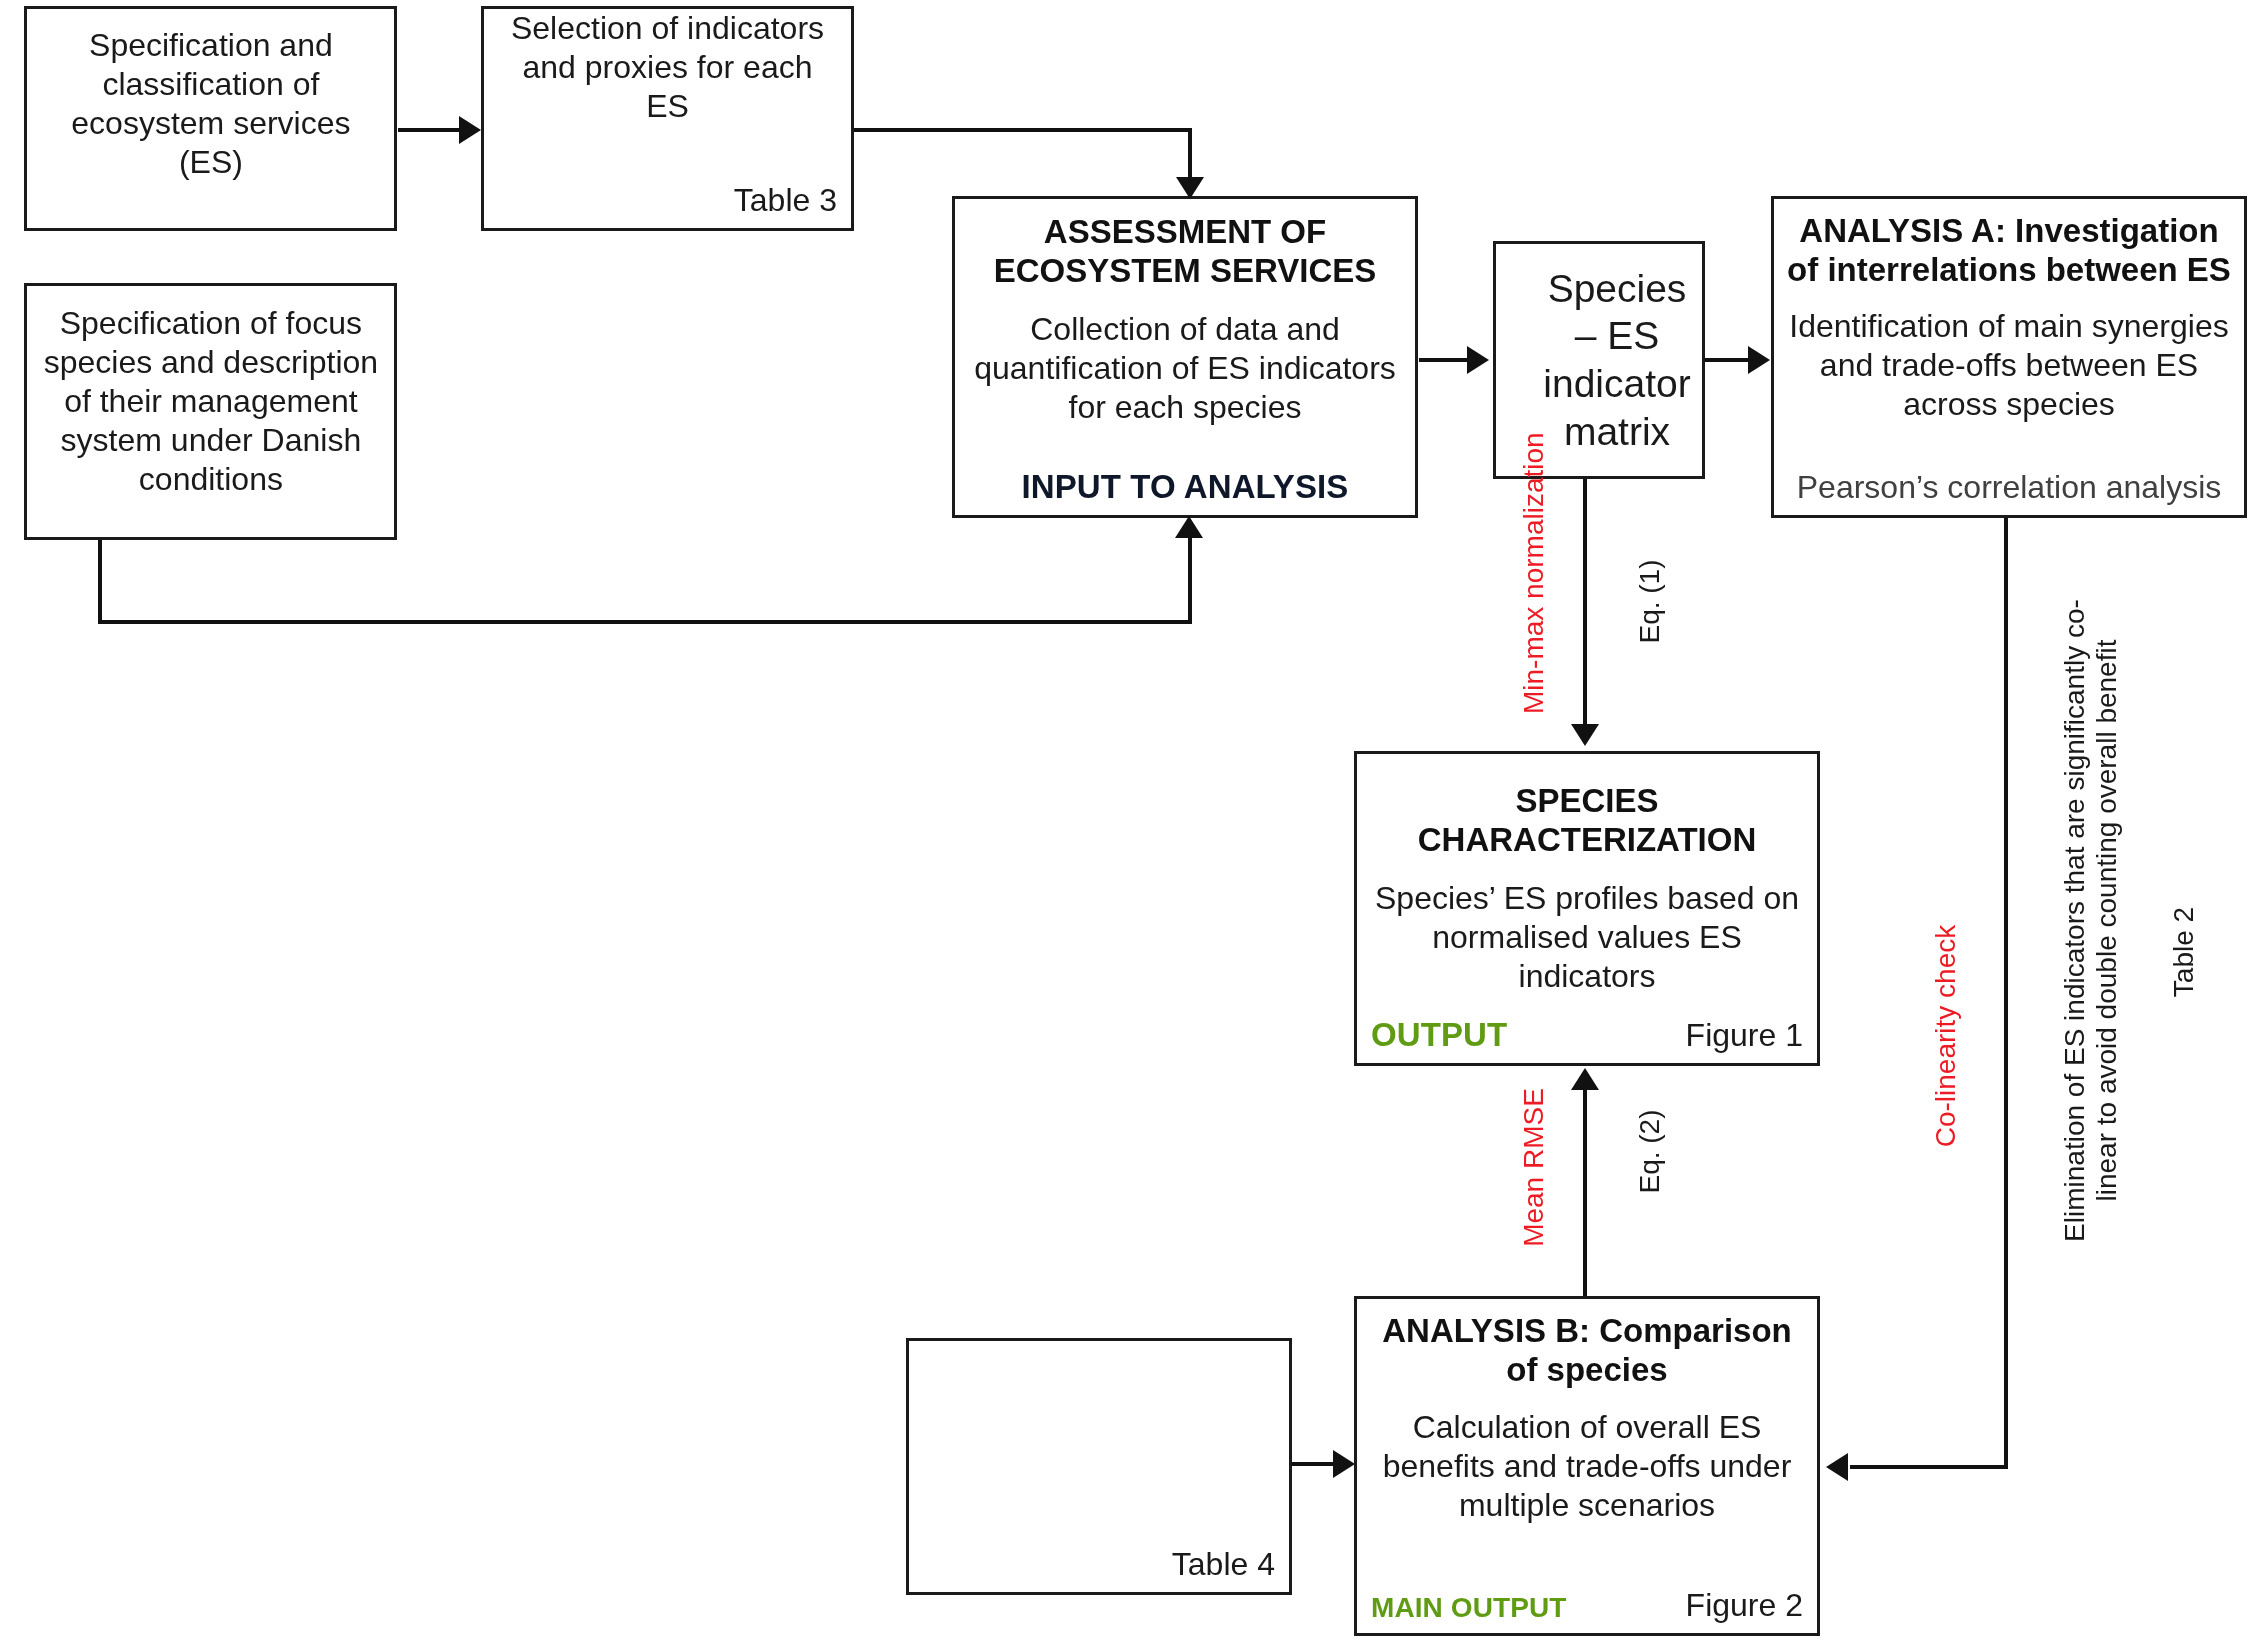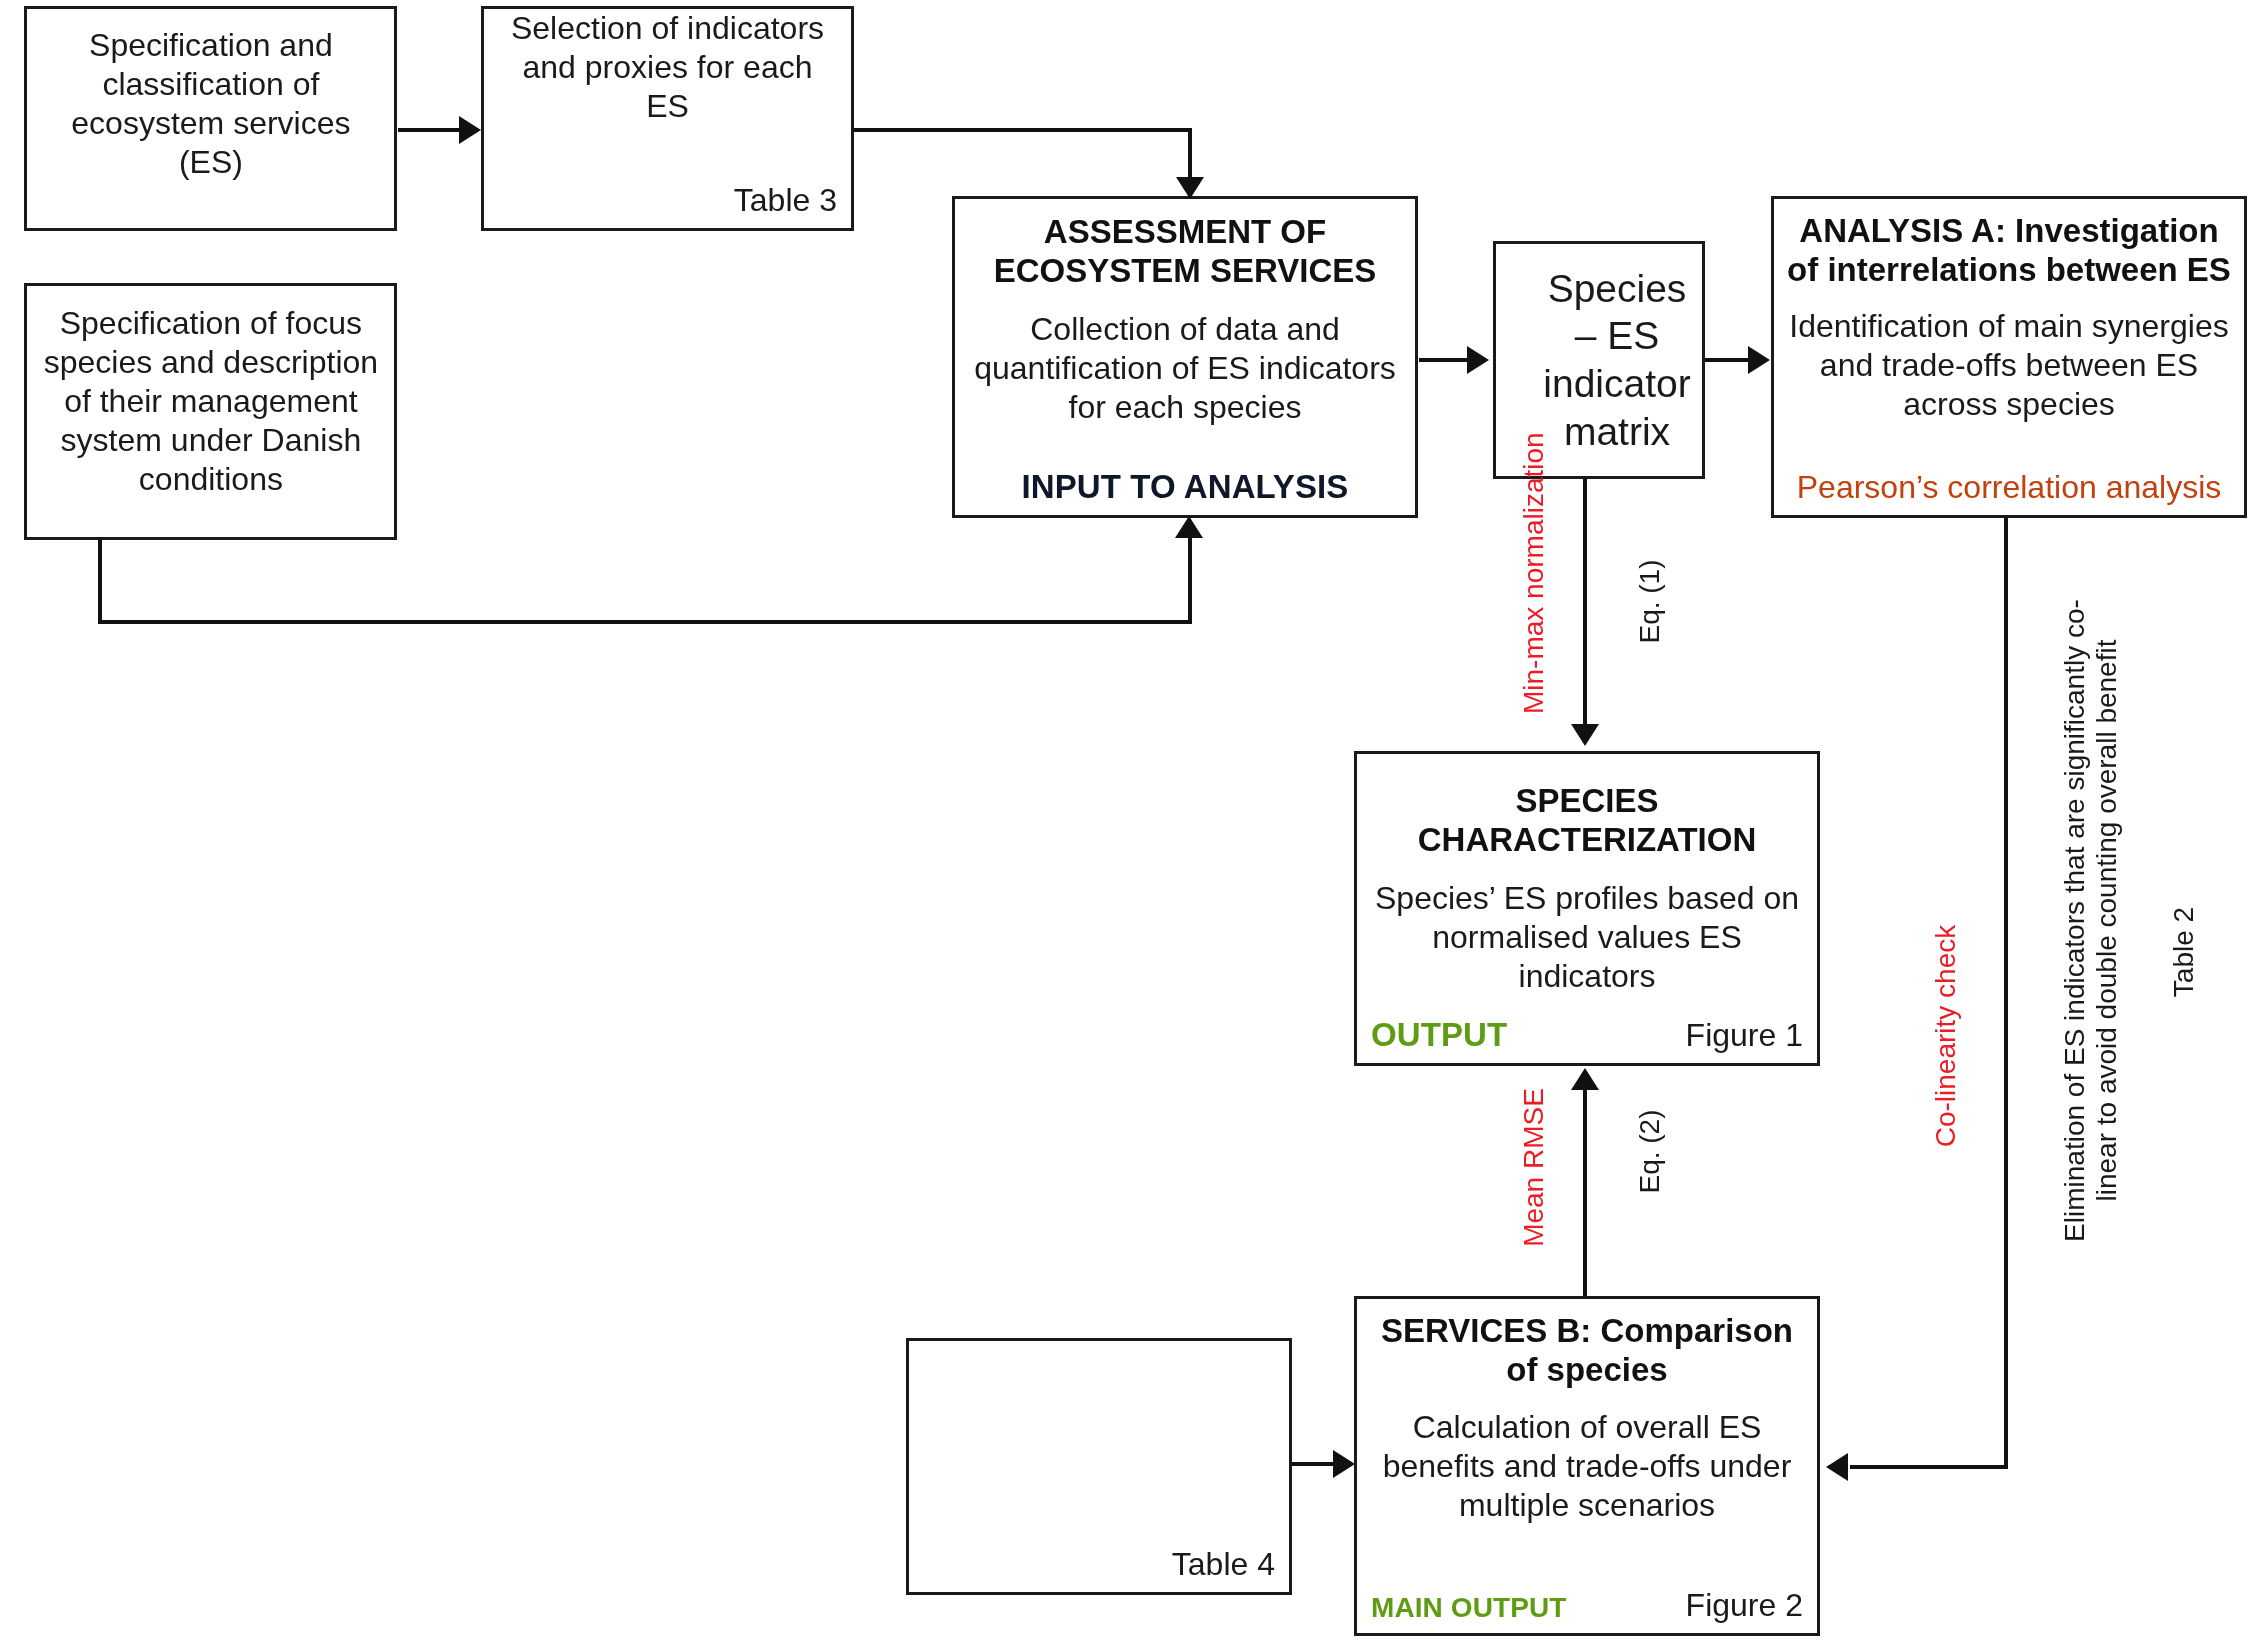--- a/index.html
+++ b/index.html
@@ -31,21 +31,21 @@
     line-height: 1.18;
     color: #111111;
   }
   .node .body {
     text-align: center;
     line-height: 1.22;
     color: #1a1a1a;
   }
   .node .red-note {
     text-align: center;
-    color: #c2410c;
+    color: #404040;
     line-height: 1.2;
   }
   .footer-row {
     display: flex;
     align-items: flex-end;
     justify-content: space-between;
     width: 100%;
   }
   .out-tag {
     font-weight: bold;
@@ -162,21 +162,21 @@
 
   <div class="node" style="left:906px; top:1338px; width:386px; height:257px; padding-top:14px;">
     <div class="spacer"></div>
     <div class="footer-row">
       <span></span>
       <span class="ref-tag" style="font-size:32px;">Table 4</span>
     </div>
   </div>
 
   <div class="node" style="left:1354px; top:1296px; width:466px; height:340px; padding-top:13px;">
-    <div class="title" style="font-size:33px;">SERVICES B: Comparison of species</div>
+    <div class="title" style="font-size:33px;">ANALYSIS B: Comparison of species</div>
     <div class="body" style="font-size:32px; margin-top:18px;">Calculation of overall ES benefits and trade-offs under multiple scenarios</div>
     <div class="spacer"></div>
     <div class="footer-row">
       <span class="out-tag" style="font-size:28px;">MAIN OUTPUT</span>
       <span class="ref-tag" style="font-size:32px;">Figure 2</span>
     </div>
   </div>
 
   <div class="hline" style="left:398px; top:128px; width:64px;"></div>
   <div class="arrow arrow-right" style="left:459px; top:116px;"></div>

